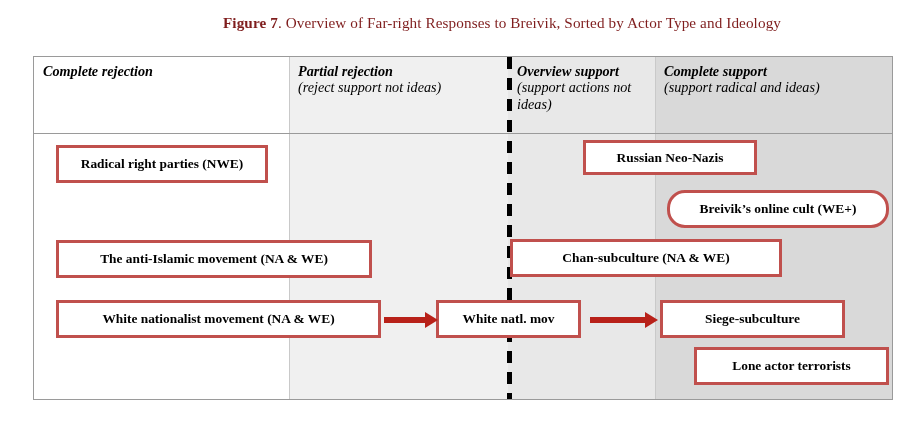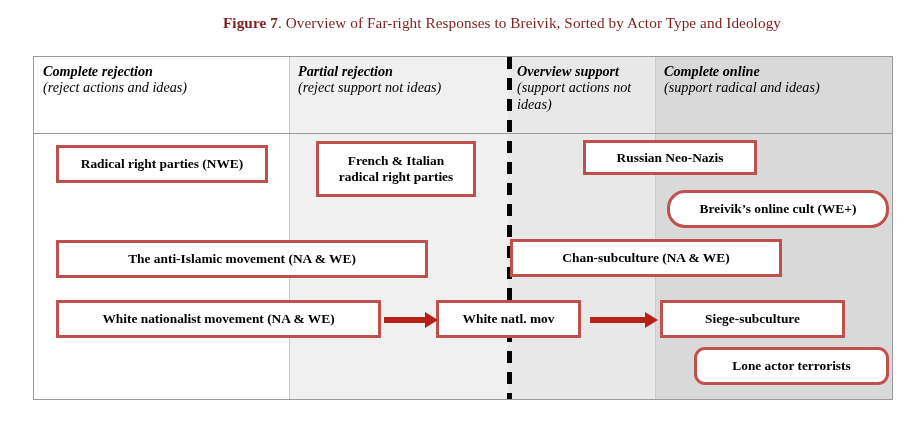--- a/index.html
+++ b/index.html
@@ -168,56 +168,54 @@
   <div class="col-band band-3"></div>
   <div class="col-band band-4"></div>
 
   <div class="col-sep sep-12"></div>
   <div class="col-sep sep-34"></div>
 
   <div id="header-rule"></div>
 
   <div class="hdr hdr-1">
     <span class="hdr-title">Complete rejection</span>
-    <span class="hdr-sub">(reject actions and ideas)</span>
   </div>
   <div class="hdr hdr-2">
     <span class="hdr-title">Partial rejection</span>
     <span class="hdr-sub">(reject support not ideas)</span>
   </div>
   <div class="hdr hdr-3">
     <span class="hdr-title">Overview support</span>
     <span class="hdr-sub">(support actions not ideas)</span>
   </div>
   <div class="hdr hdr-4">
-    <span class="hdr-title">Complete online</span>
+    <span class="hdr-title">Complete support</span>
     <span class="hdr-sub">(support radical and ideas)</span>
   </div>
 
   <div id="ideology-divider"></div>
 
   <div class="node" style="left:22px;  top:88px;  width:212px; height:38px;">Radical right parties (NWE)</div>
 
-  <div class="node" style="left:282px; top:84px;  width:160px; height:56px;">French &amp; Italian radical right parties</div>
 
   <div class="node" style="left:549px; top:83px;  width:174px; height:35px;">Russian Neo-Nazis</div>
 
   <div class="node" style="left:633px; top:133px; width:222px; height:38px;border-radius:18px;">Breivik’s online cult (WE+)</div>
 
-  <div class="node" style="left:22px;  top:183px; width:372px; height:38px;">The anti-Islamic movement (NA &amp; WE)</div>
+  <div class="node" style="left:22px;  top:183px; width:316px; height:38px;">The anti-Islamic movement (NA &amp; WE)</div>
 
   <div class="node" style="left:476px; top:182px; width:272px; height:38px;">Chan-subculture (NA &amp; WE)</div>
 
   <div class="node" style="left:22px;  top:243px; width:325px; height:38px;">White nationalist movement (NA &amp; WE)</div>
 
   <div class="node" style="left:402px; top:243px; width:145px; height:38px;">White natl. mov</div>
 
   <div class="node" style="left:626px; top:243px; width:185px; height:38px;">Siege-subculture</div>
 
-  <div class="node" style="left:660px; top:290px; width:195px; height:38px;border-radius:11px;">Lone actor terrorists</div>
+  <div class="node" style="left:660px; top:290px; width:195px; height:38px;">Lone actor terrorists</div>
 
   <div class="arrow" style="left:350px; top:258px; width:54px;">
     <div class="shaft" style="width:42px;"></div>
     <div class="head" style="left:41px;"></div>
   </div>
 
   <div class="arrow" style="left:556px; top:258px; width:70px;">
     <div class="shaft" style="width:56px;"></div>
     <div class="head" style="left:55px;"></div>
   </div>

